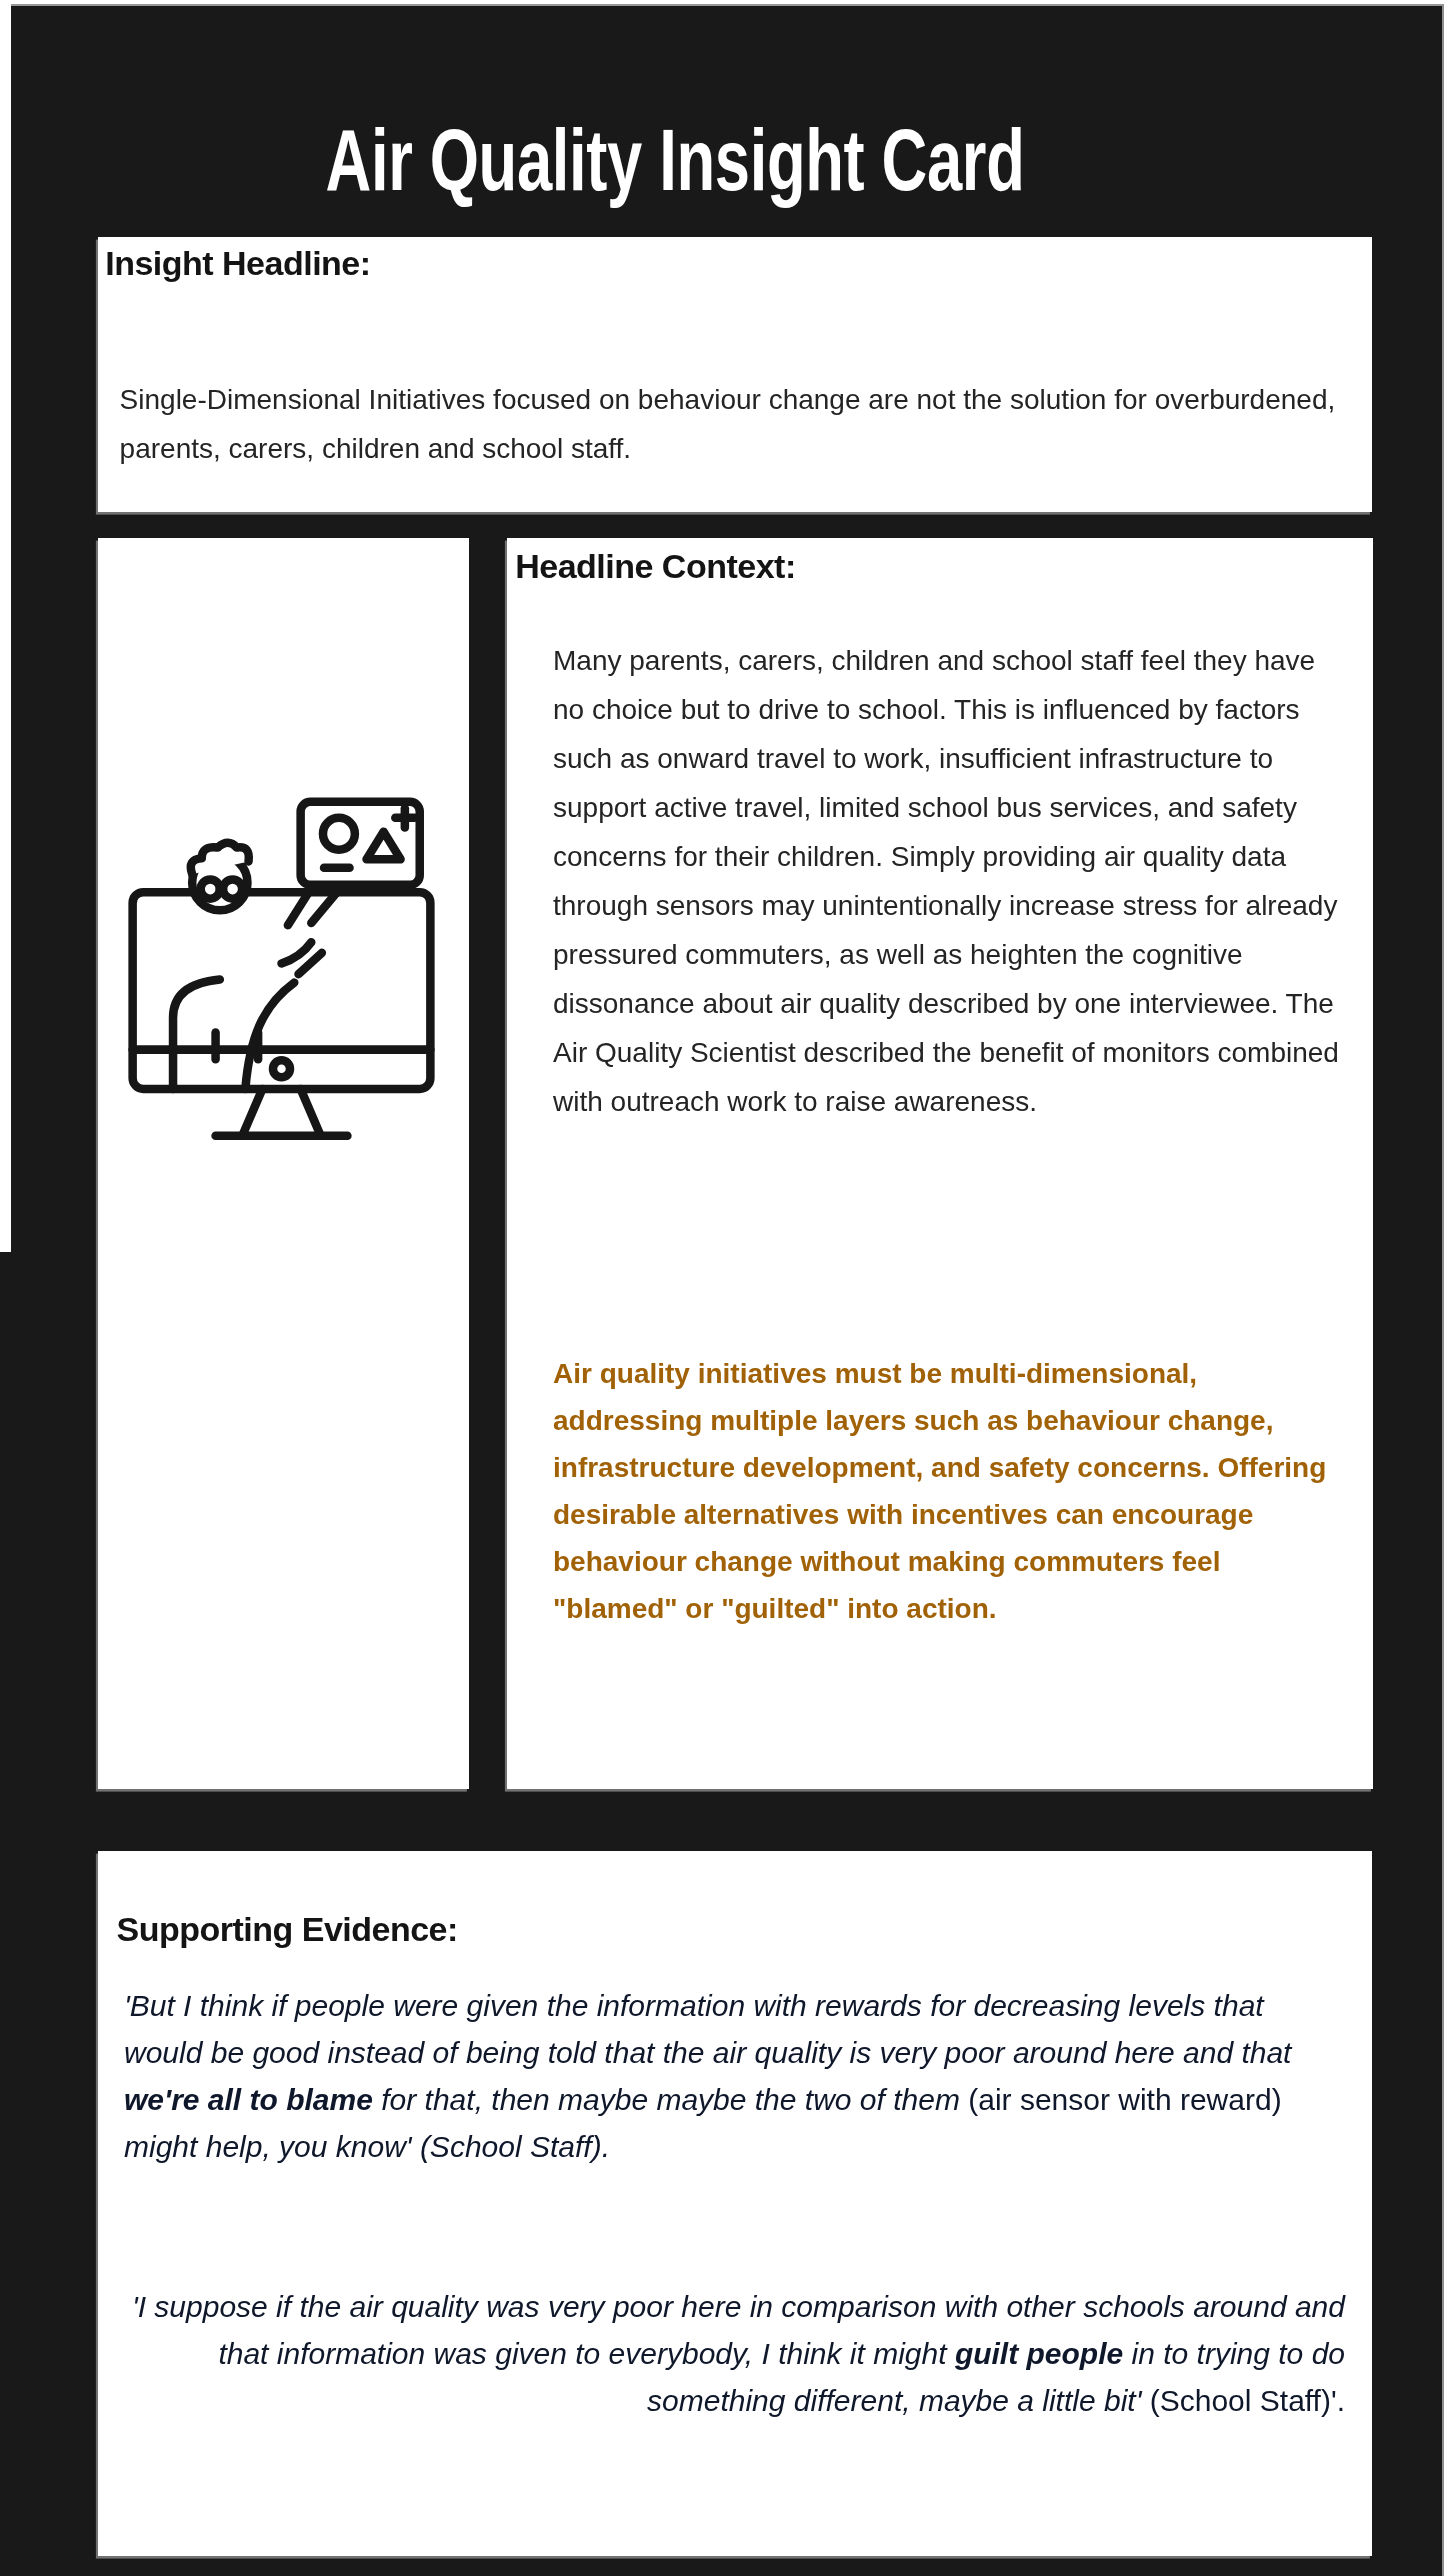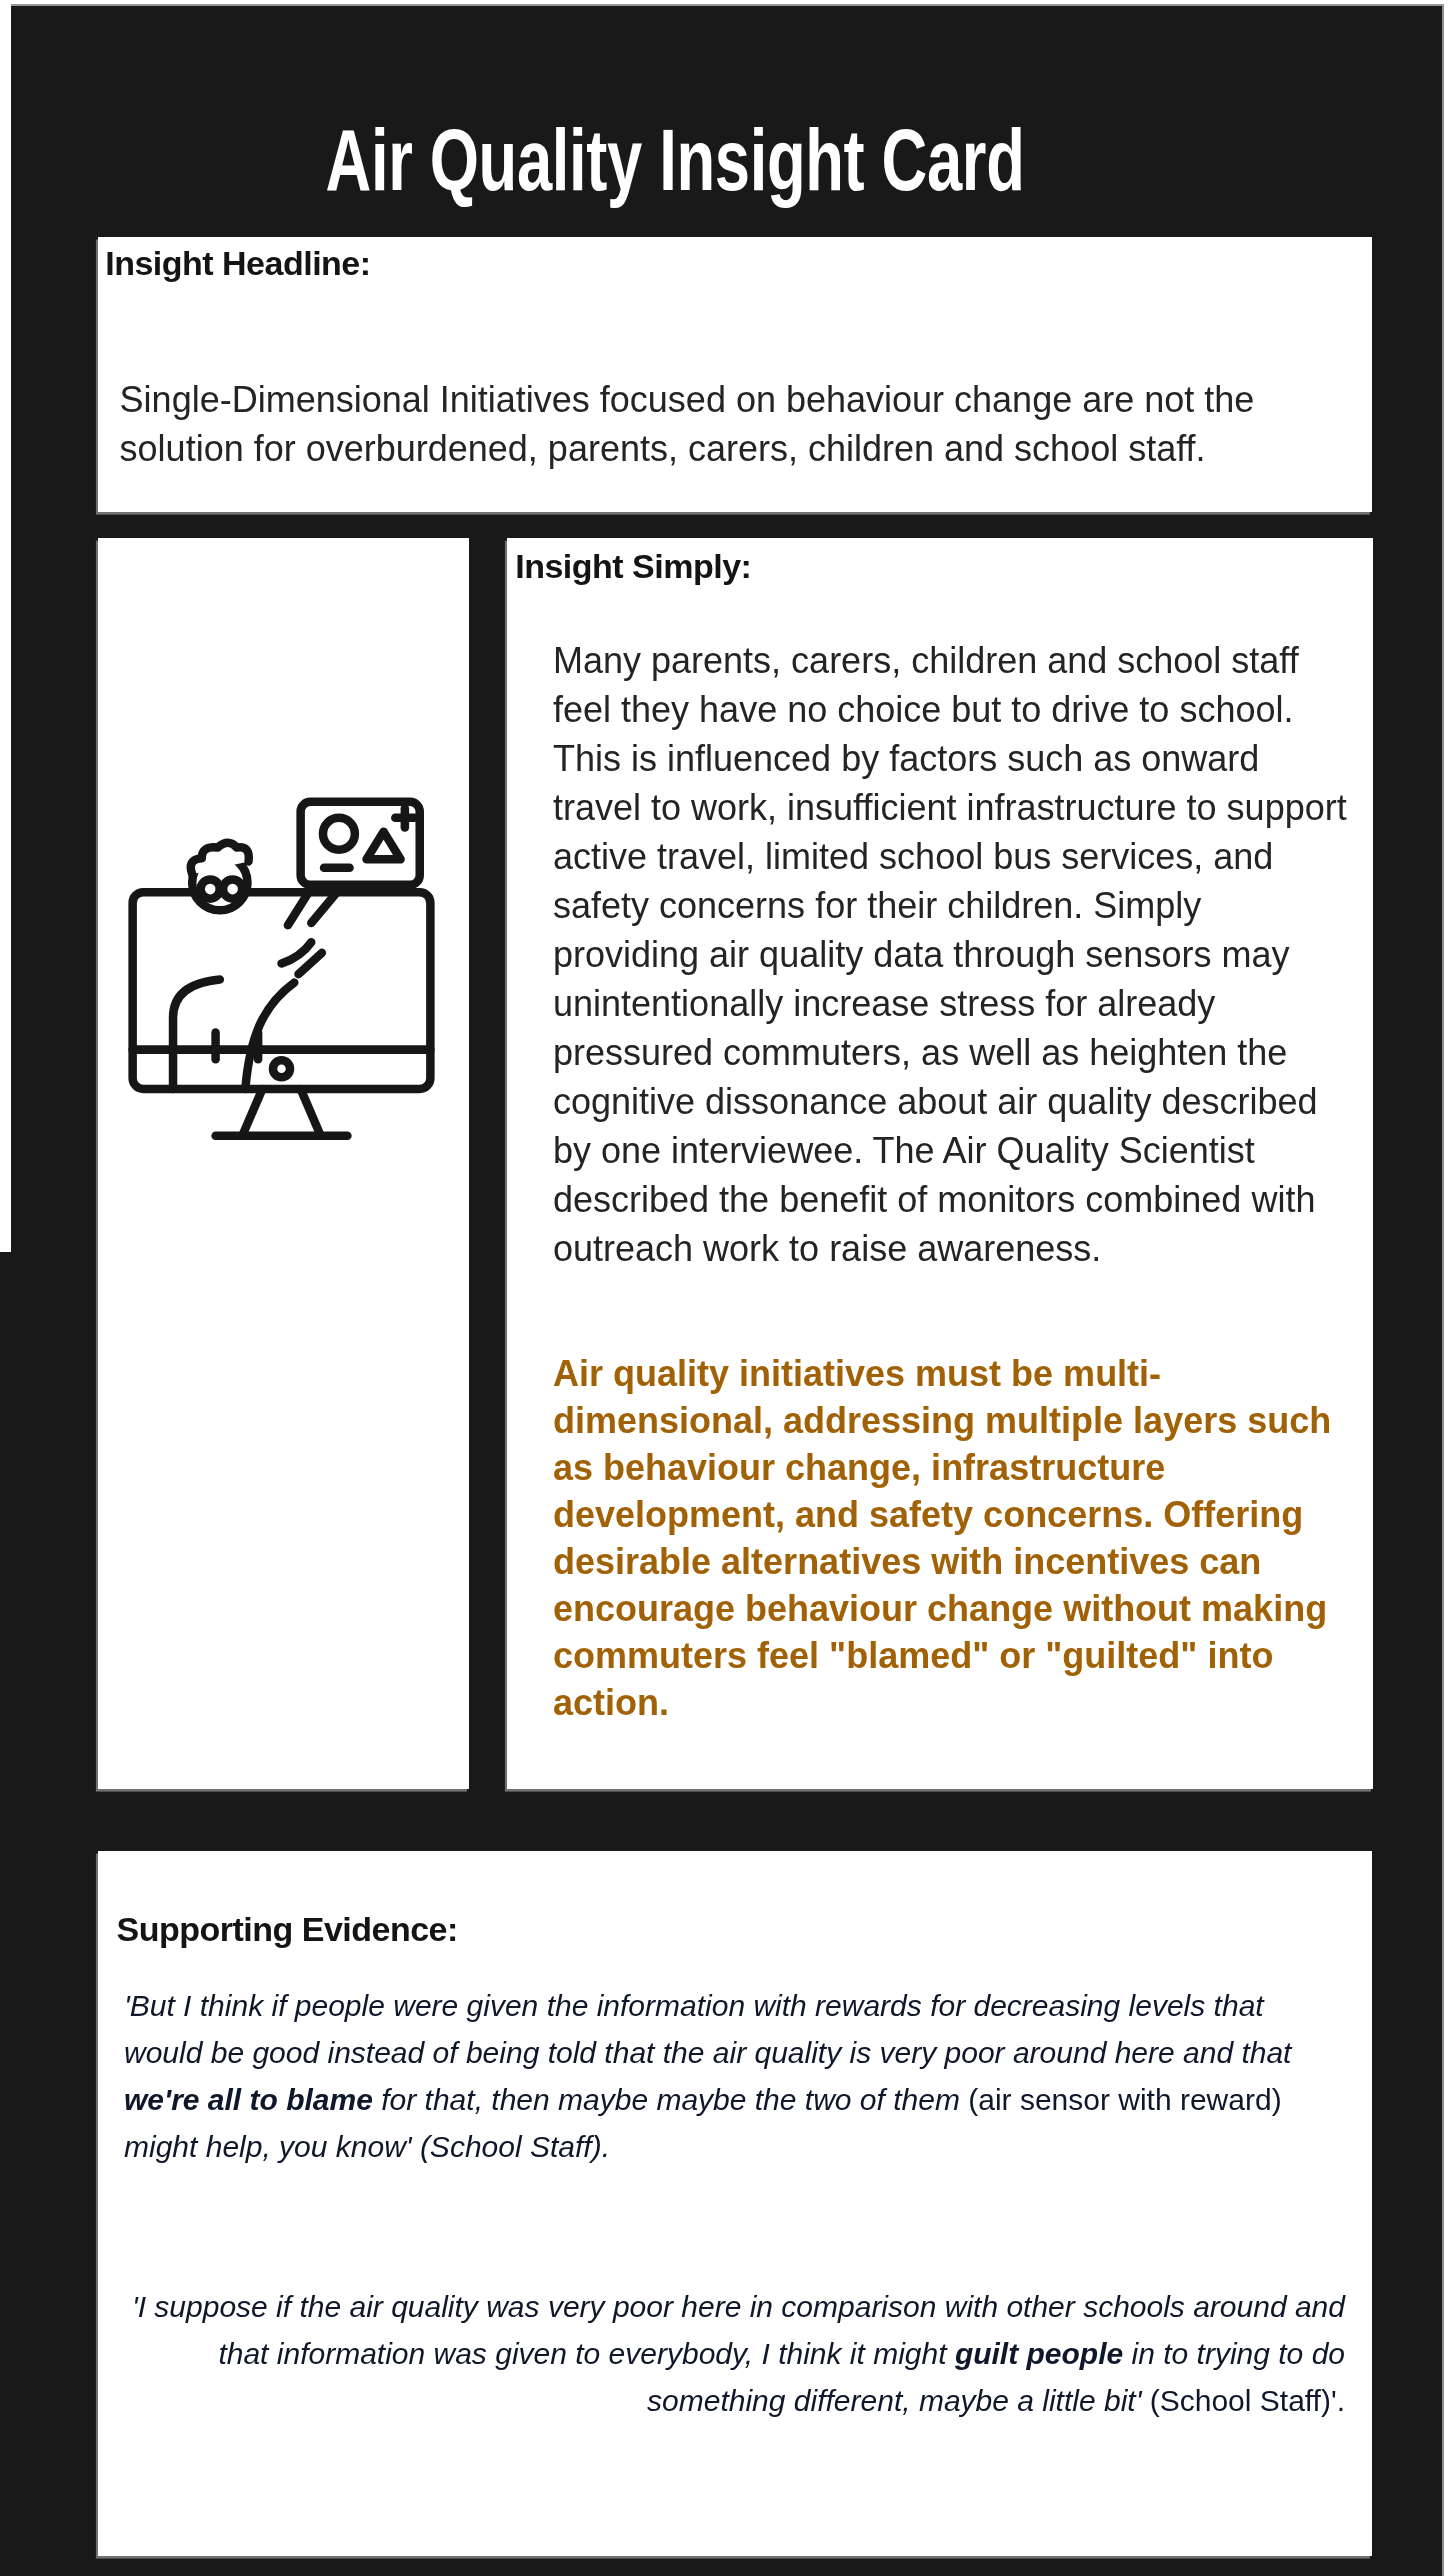--- a/index.html
+++ b/index.html
@@ -36,21 +36,21 @@
   .evidence-box{ left:98px; top:1851px; width:1274px; height:705px; }
 
   .label{
     position:absolute; font-weight:700; font-size:34px; color:#141414;
     letter-spacing:-0.5px;
   }
   .headline-box .label{ top:7.2px; left:7.2px; }
   .context-panel .label{ top:9.3px; left:8.2px; }
   .evidence-box .label{ top:44px; left:18.5px;margin-top:15px; }
 
-  .body{ position:absolute; font-size:36px; line-height:49px; color:#242424; }
+  .body{ position:absolute; font-size:28px; line-height:49px; color:#242424; }
   .headline-box .body{ top:138px; left:21.6px; width:1231px; }
   .context-panel .para1{ top:98px; left:46px; width:796px; }
   .context-panel .para2{
     top:812px; left:46px; width:796px;
     font-weight:700; color:#a16207; line-height:47px;
   }
 
   .quote{
     position:absolute; font-size:30px; line-height:47px; color:#0f172a;
     width:1221px; left:26px;
@@ -113,21 +113,21 @@
         <circle cx="204" cy="40" r="15"></circle>
         <line x1="190" y1="72" x2="214" y2="72"></line>
         <path d="M246 38 L262 64 L230 64 Z"></path>
         <line x1="266" y1="16" x2="266" y2="34"></line>
         <line x1="257" y1="25" x2="275" y2="25"></line>
       </svg>
     </div>
   </section>
 
   <section class="white context-panel">
-    <h2 class="label">Insight Simply:</h2>
+    <h2 class="label">Headline Context:</h2>
     <p class="body para1">Many parents, carers, children and school staff feel they have no choice but to drive to school. This is influenced by factors such as onward travel to work, insufficient infrastructure to support active travel, limited school bus services, and safety concerns for their children. Simply providing air quality data through sensors may unintentionally increase stress for already pressured commuters, as well as heighten the cognitive dissonance about air quality described by one interviewee. The Air Quality Scientist described the benefit of monitors combined with outreach work to raise awareness.</p>
     <p class="body para2">Air quality initiatives must be multi-dimensional, addressing multiple layers such as behaviour change, infrastructure development, and safety concerns. Offering desirable alternatives with incentives can encourage behaviour change without making commuters feel "blamed" or "guilted" into action.</p>
   </section>
 
   <section class="white evidence-box">
     <h2 class="label">Supporting Evidence:</h2>
     <p class="quote quote-1"><span class="seg-italic">'But I think  if people were given the information with rewards for decreasing levels that would be good instead of  being told that the air quality is very poor around here and that </span><span class="seg-bold-italic">we're all to blame</span><span class="seg-italic"> for that, then maybe maybe the two of them </span><span class="seg-regular">(air sensor with reward)</span><span class="seg-italic"> might help, you know' (School Staff).</span></p>
     <p class="quote quote-2"><span class="seg-italic">'I suppose if the air quality was very poor here in comparison with other schools around and that information was given to everybody, I think it might </span><span class="seg-bold-italic">guilt people</span><span class="seg-italic"> in to trying to do something different,  maybe a little bit' </span><span class="seg-regular">(School Staff)'.</span></p>
   </section>
 

